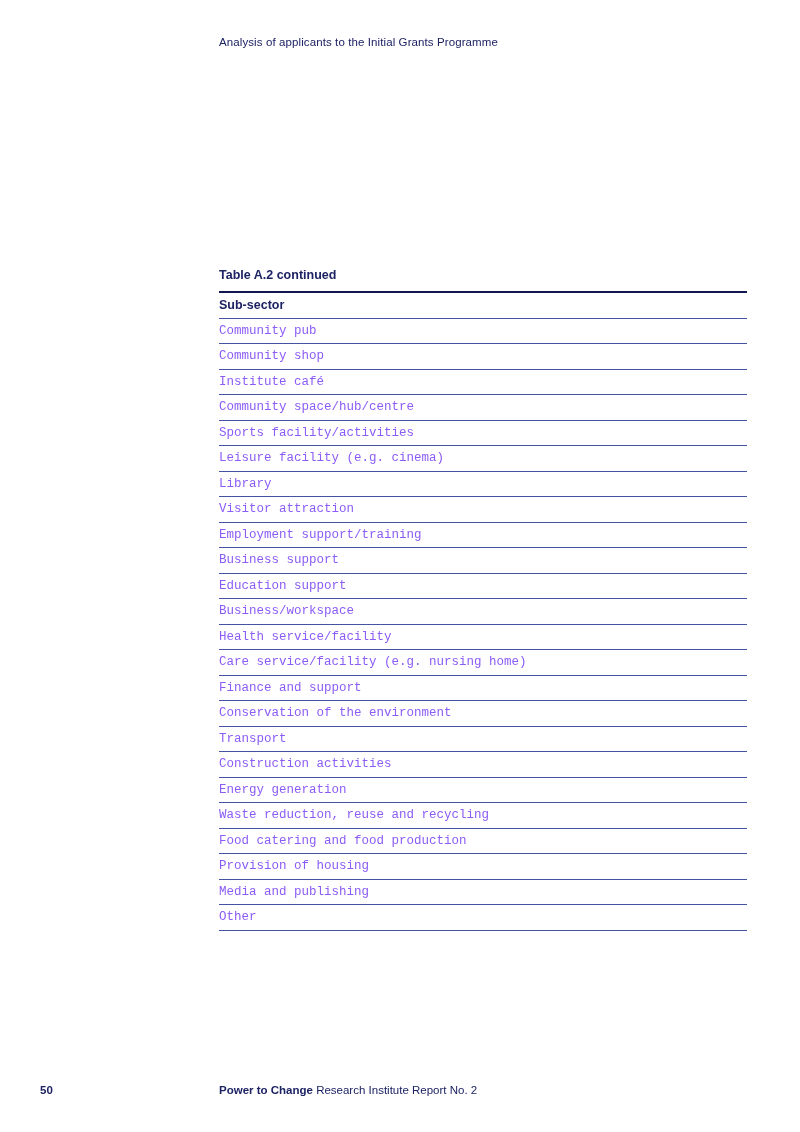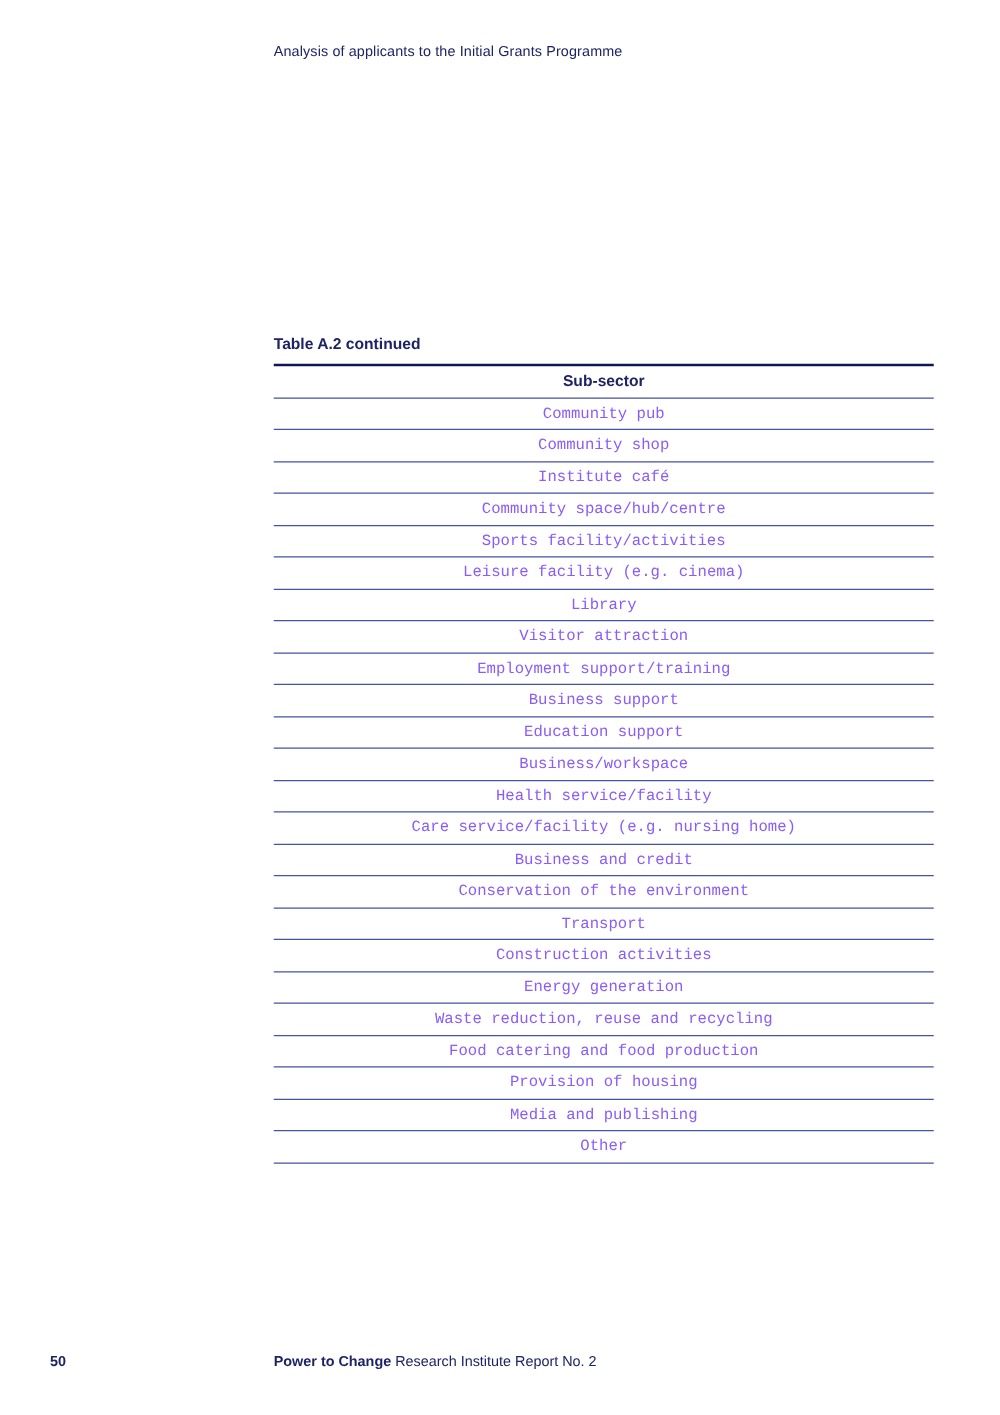--- a/index.html
+++ b/index.html
@@ -43,21 +43,20 @@
     color: #1d2363;
     font-size: 12.5px;
     font-weight: 600;
     line-height: 15px;
     margin-bottom: 8px;
     margin-top: 40px;
   }
   .subsector-table {
     width: 100%;
     border-top: 2.5px solid #11184f;
-    text-align: center;
   }
   .thead-cell {
     height: 25.5px;
     line-height: 25px;
     font-size: 12.5px;
     font-weight: 700;
     color: #1d2363;
     border-bottom: 1.5px solid #4453a2;
   }
   .row {
@@ -116,21 +115,21 @@
           <div class="row">Sports facility/activities</div>
           <div class="row">Leisure facility (e.g. cinema)</div>
           <div class="row">Library</div>
           <div class="row">Visitor attraction</div>
           <div class="row">Employment support/training</div>
           <div class="row">Business support</div>
           <div class="row">Education support</div>
           <div class="row">Business/workspace</div>
           <div class="row">Health service/facility</div>
           <div class="row">Care service/facility (e.g. nursing home)</div>
-          <div class="row">Business and credit</div>
+          <div class="row">Finance and support</div>
           <div class="row">Conservation of the environment</div>
           <div class="row">Transport</div>
           <div class="row">Construction activities</div>
           <div class="row">Energy generation</div>
           <div class="row">Waste reduction, reuse and recycling</div>
           <div class="row">Food catering and food production</div>
           <div class="row">Provision of housing</div>
           <div class="row">Media and publishing</div>
           <div class="row">Other</div>
         </div>

